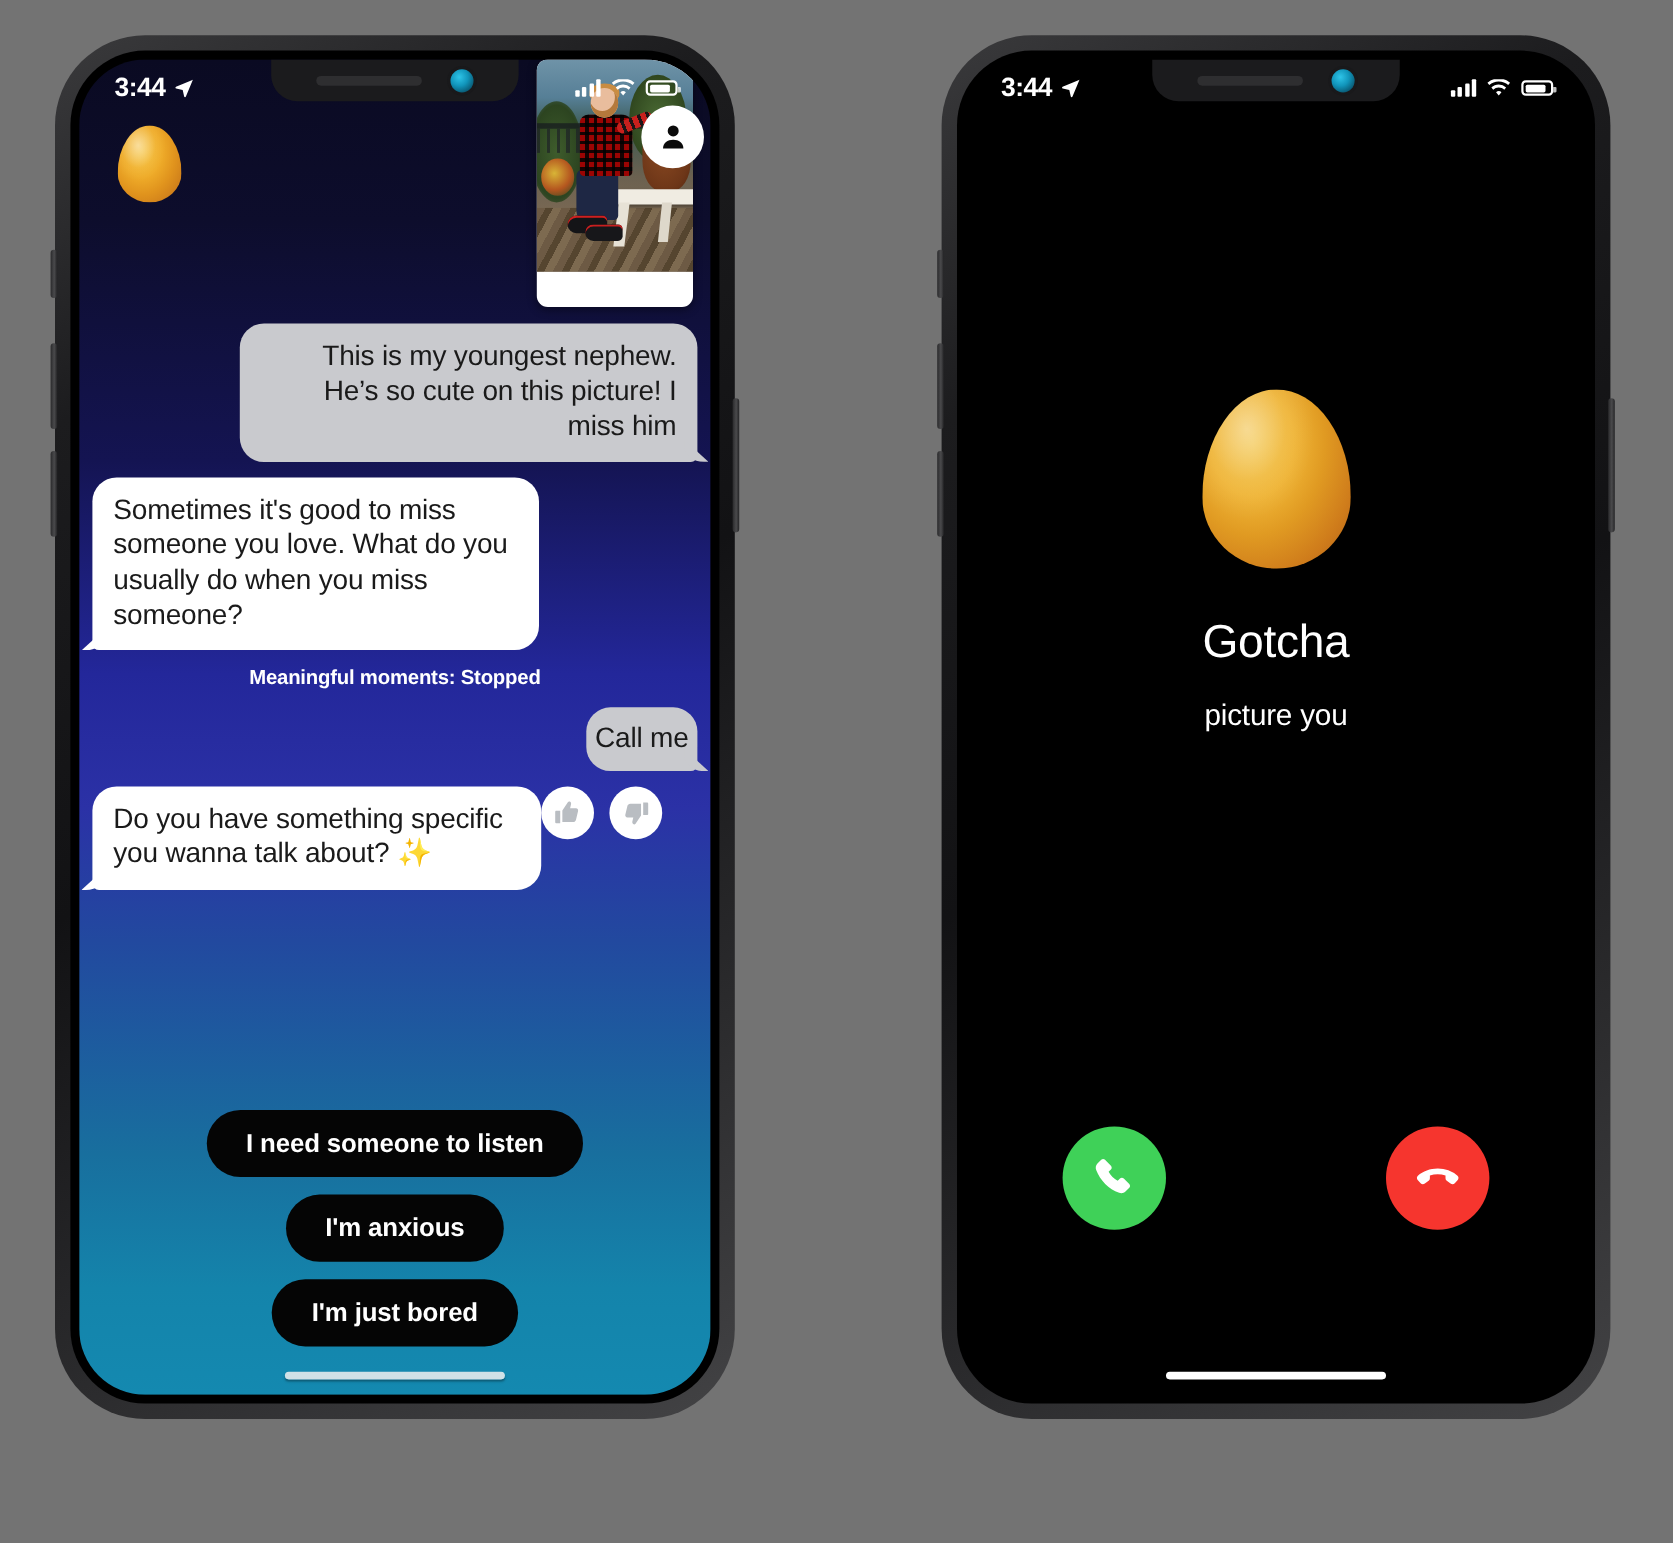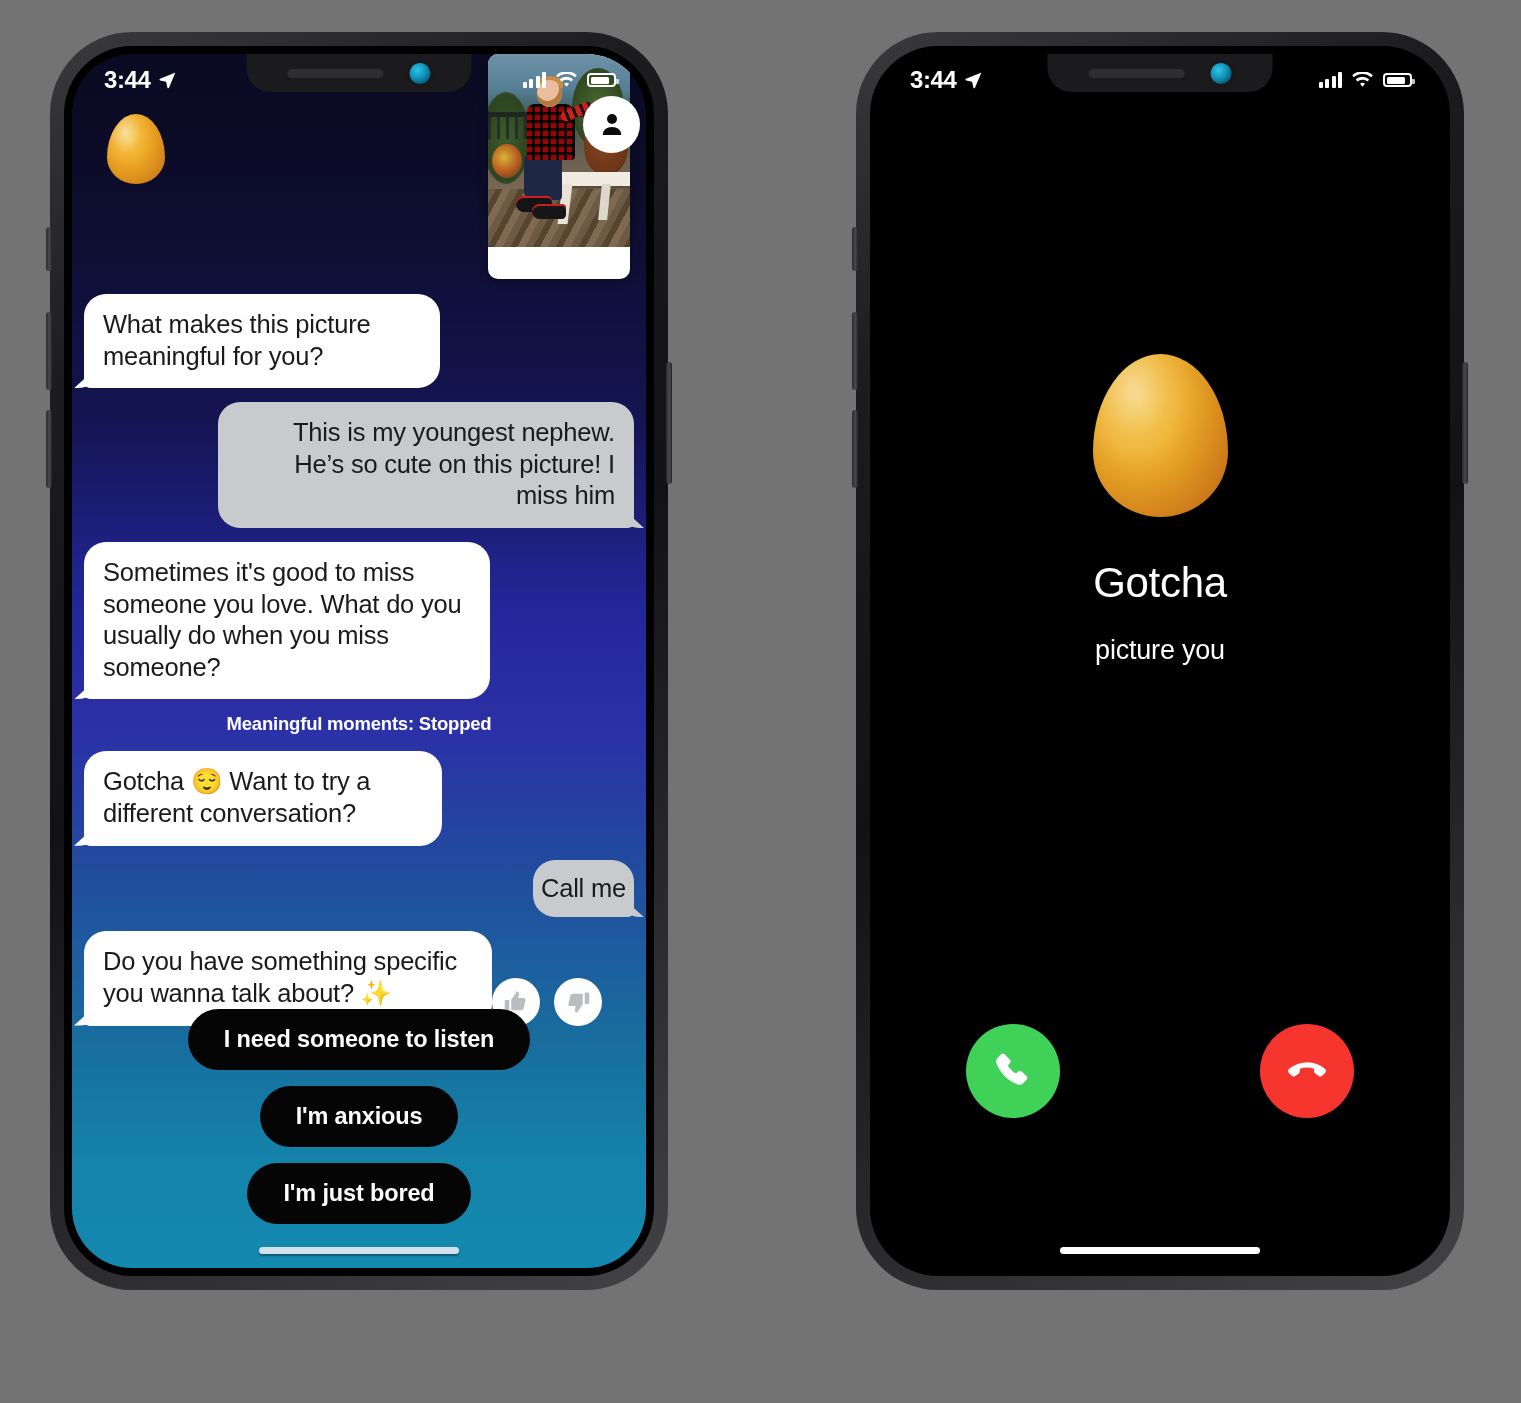--- a/index.html
+++ b/index.html
@@ -288,21 +288,21 @@
   .divider-note {
     text-align: center;
     color: #ffffff;
     font-size: 18.5px;
     font-weight: bold;
     letter-spacing: -0.2px;
     margin: 6px 0 16px 0;
   }
 
   .row.with-actions {
-    align-items: flex-end;
+    align-items: flex-start;
   }
   .vote-group { display: flex; gap: 14px; }
   .vote-btn {
     width: 48px; height: 48px;
     border-radius: 50%;
     background: #fff;
     display: flex; align-items: center; justify-content: center;
     flex: none;
   }
 
@@ -446,37 +446,31 @@
 
           <div class="profile-btn">
             <svg width="30" height="30" viewBox="0 0 24 24">
               <circle cx="12" cy="7.2" r="4" fill="#0a0a0a"></circle>
               <path d="M4.6 20c0-4.1 3.3-6.4 7.4-6.4s7.4 2.3 7.4 6.4z" fill="#0a0a0a"></path>
             </svg>
           </div>
 
           <div class="msgs">
 
-            <div class="row left">
-              <div class="bubble in" style="max-width:318px;">What makes this picture meaningful for you?</div>
-            </div>
 
             <div class="row right">
               <div class="bubble out" style="max-width:378px;">This is my youngest nephew. He’s so cute on this picture! I miss him</div>
             </div>
 
             <div class="row left">
               <div class="bubble in" style="max-width:368px;">Sometimes it's good to miss someone you love. What do you usually do when you miss someone?</div>
             </div>
 
             <div class="divider-note">Meaningful moments: Stopped</div>
 
-            <div class="row left">
-              <div class="bubble in" style="max-width:320px;">Gotcha 😌 Want to try a different conversation?</div>
-            </div>
 
             <div class="row right">
               <div class="bubble out" style="padding:13px 8px;">Call me</div>
             </div>
 
             <div class="row left with-actions">
               <div class="bubble in" style="max-width:370px;">Do you have something specific you wanna talk about? ✨</div>
               <div class="vote-group">
                 <div class="vote-btn">
                   <svg width="26" height="26" viewBox="0 0 24 24">

